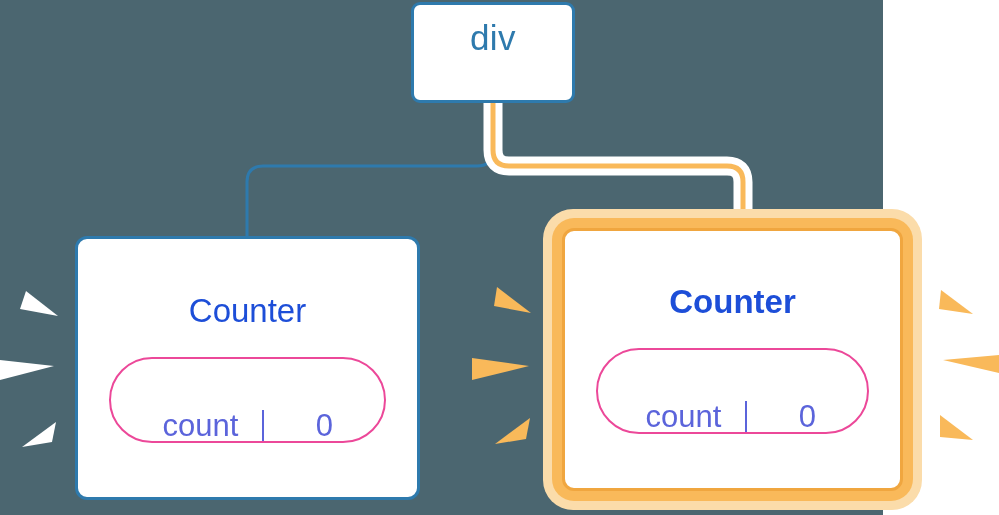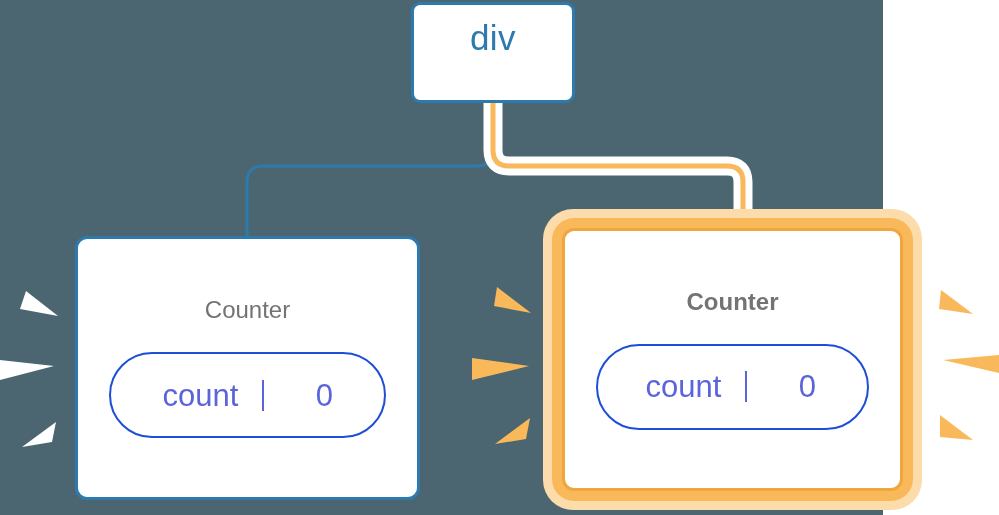--- a/index.html
+++ b/index.html
@@ -79,35 +79,35 @@
     width: 341px;
     height: 263px;
     border: 3px solid #f0a63f;
     border-radius: 12px;
     box-shadow:
       0 0 0 10px #f9b95a,
       0 0 0 19px #fbdcaa;
   }
 
   .node-title {
-    font-size: 24px;
-    color: #737373;
+    font-size: 33px;
+    color: #1d4ed8;
     line-height: 1;
     margin-bottom: 30px;
     white-space: nowrap;
   }
   .node-title.is-bold {
     font-weight: 700;
   }
 
   
   .pill {
     display: flex;
-    align-items: center;
-    border: 2px solid #1d4ed8;
+    align-items: flex-end;
+    border: 2px solid #ec4899;
     border-radius: 999px;
     height: 82px;
     overflow: hidden;
   }
   .pill-left,
   .pill-right {
     display: flex;
     align-items: center;
     justify-content: center;
     color: #5b64db;

